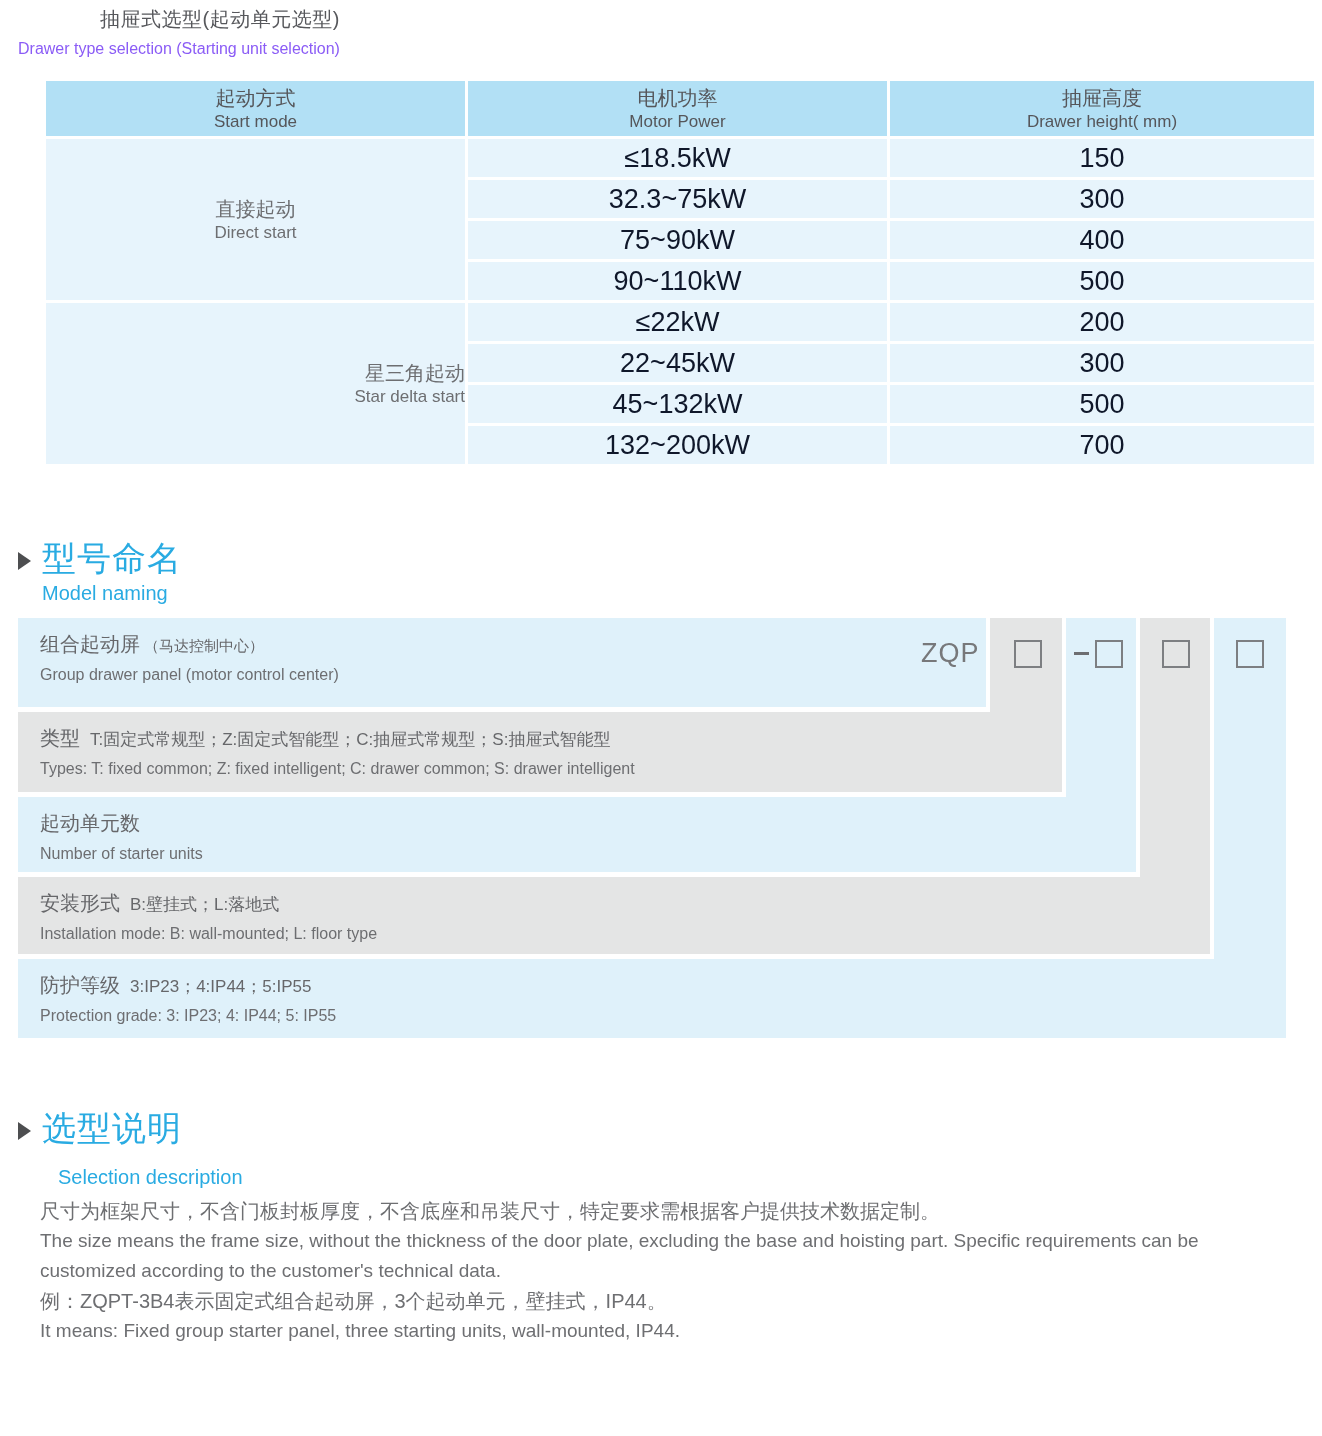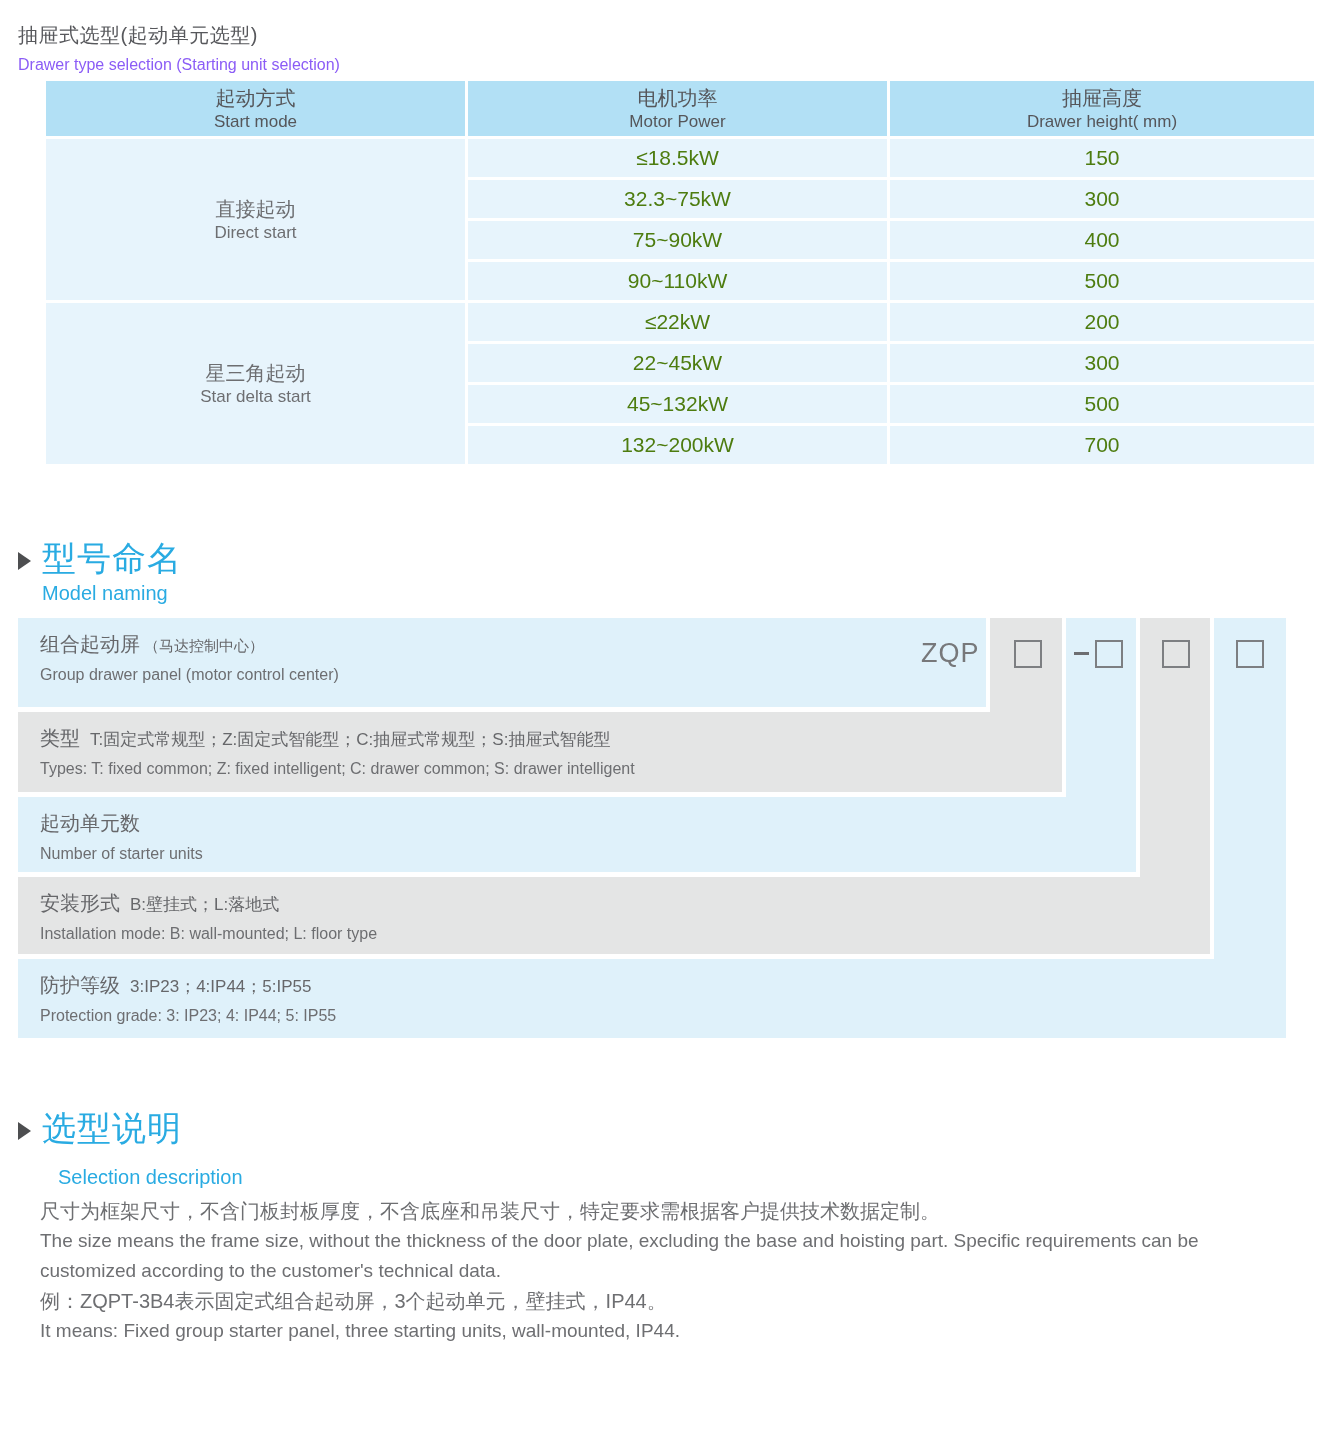--- a/index.html
+++ b/index.html
@@ -1,38 +1,38 @@
 <!DOCTYPE html>
 <html><head>
 <meta charset="utf-8">
 <style>
   html,body{margin:0;padding:0;background:#ffffff;}
   body{font-family:"Liberation Sans","DejaVu Sans",sans-serif;-webkit-font-smoothing:antialiased;}
   .page{position:relative;width:1322px;height:1436px;background:#fff;overflow:hidden;}
 
   
-  .top-title{position:absolute;left:18px;top:22px;}
+  .top-title{position:absolute;left:18px;top:6px;text-align:right;}
   .top-title .zh{font-size:20px;color:#57585c;letter-spacing:0.5px;}
   .top-title .en{font-size:16px;color:#8b5cf6;margin-top:7px;}
 
   
   .sel-table{position:absolute;left:18px;top:81px;display:grid;
     grid-template-columns:419px 419px 424px;
     grid-template-rows:55px repeat(8,38px);
     gap:3px;padding-left:28px;}
   .cell{display:flex;flex-direction:column;align-items:center;justify-content:center;text-align:center;}
   .th{background:#b2e0f5;color:#55565a;}
   .th .zh{font-size:20px;line-height:25px;}
   .th .en{font-size:17px;line-height:21px;}
-  .td{background:#e7f4fc;color:#4d7c0f;font-size:21px;}
+  .td{background:#e7f4fc;color:#0f172a;font-size:27px;}
   .group{background:#e7f4fc;color:#6d6e71;}
   .group .zh{font-size:20px;line-height:26px;}
   .group .en{font-size:17px;line-height:22px;}
   .g-a{grid-column:1;grid-row:2/6;}
-  .g-b{grid-column:1;grid-row:6/10;}
+  .g-b{grid-column:1;grid-row:6/10;align-items:flex-end;}
 
   
   .sec-head{position:absolute;left:18px;}
   .tri{position:absolute;left:0;width:0;height:0;border-left:13px solid #4d4e50;
     border-top:9px solid transparent;border-bottom:9px solid transparent;}
   .sec-head .zh{position:absolute;left:24px;top:-16px;font-size:34px;color:#29abe2;letter-spacing:1px;white-space:nowrap;}
   .sec-head .en{position:absolute;left:24px;top:30px;font-size:20px;color:#29abe2;white-space:nowrap;}
   #head-model{top:552px;}
   #head-sel{top:1122px;}
   #head-sel .en{left:40px;top:44px;}

